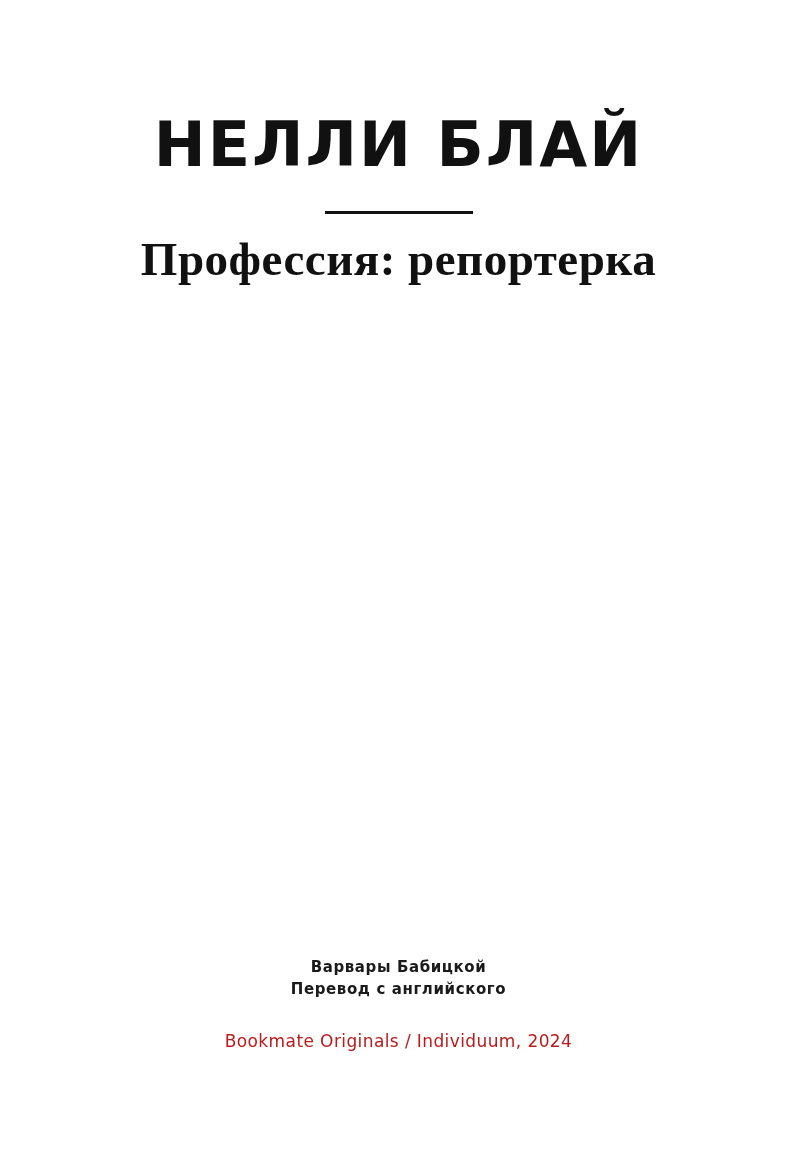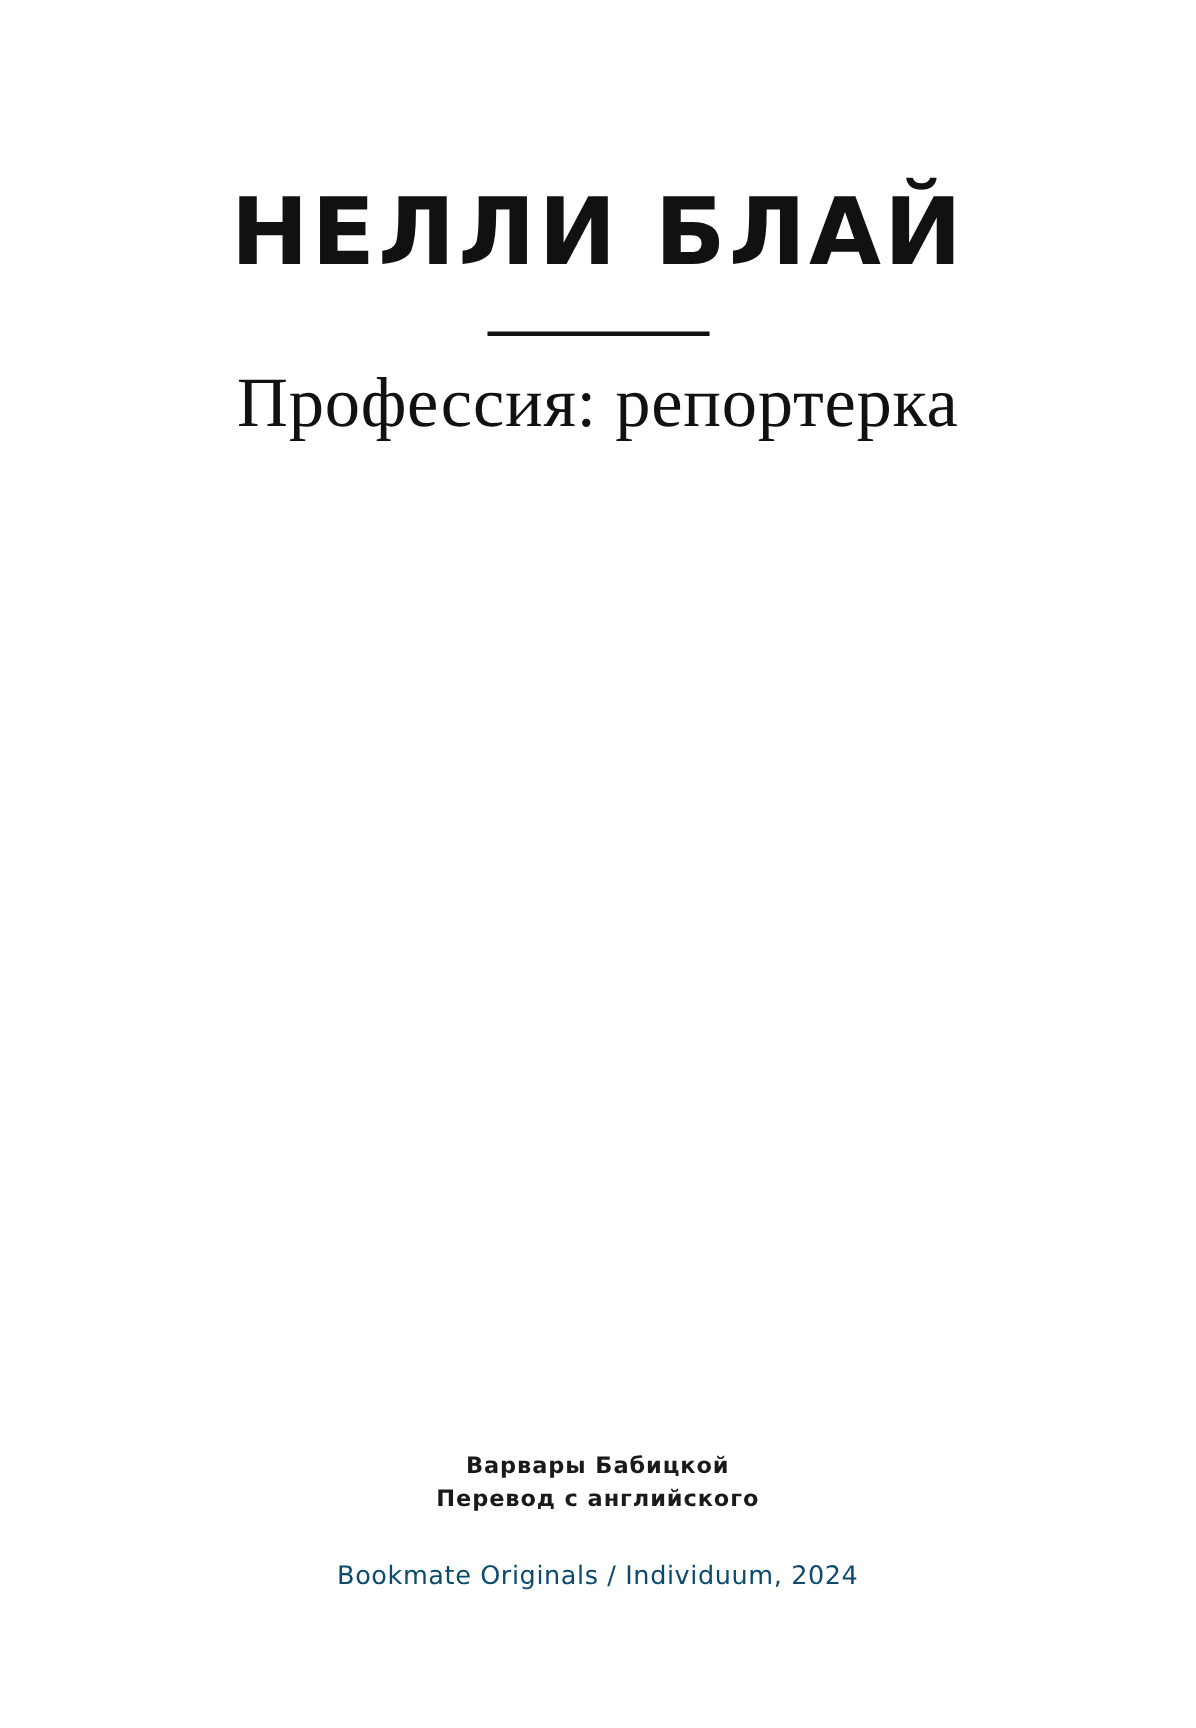--- a/index.html
+++ b/index.html
@@ -13,21 +13,20 @@
     position: relative;
     font-family: "Liberation Sans", sans-serif;
     color: #1a1a1a;
     overflow: hidden;
   }
 
   .page {
     position: absolute;
     inset: 0;
     background: #ffffff;
-    margin-top: 10px;
   }
 
   .author {
     position: absolute;
     top: 112px;
     left: 0;
     right: 0;
     text-align: center;
     font-family: "DejaVu Sans", sans-serif;
     font-weight: 700;
@@ -48,21 +47,21 @@
   }
 
   .title {
     position: absolute;
     top: 232px;
     left: 0;
     right: 0;
     text-align: center;
     font-family: "Liberation Serif", serif;
     font-size: 47px;
-    font-weight: 400;
+    font-weight: 700;
     color: #111111;
     letter-spacing: 0.5px;
     line-height: 1.15;
   }
 
   .translator {
     position: absolute;
     top: 957px;
     left: 0;
     right: 0;
@@ -78,21 +77,21 @@
   .imprint {
     position: absolute;
     top: 1031px;
     left: 0;
     right: 0;
     text-align: center;
     font-family: "DejaVu Sans", sans-serif;
     font-size: 17px;
     font-weight: 400;
     letter-spacing: 0.4px;
-    color: #0c4a6e;
+    color: #b91c1c;
   }
 </style>
 </head>
 <body>
 
 <div class="page">
 
   <div class="author">НЕЛЛИ БЛАЙ</div>
 
   <div class="rule"></div>

